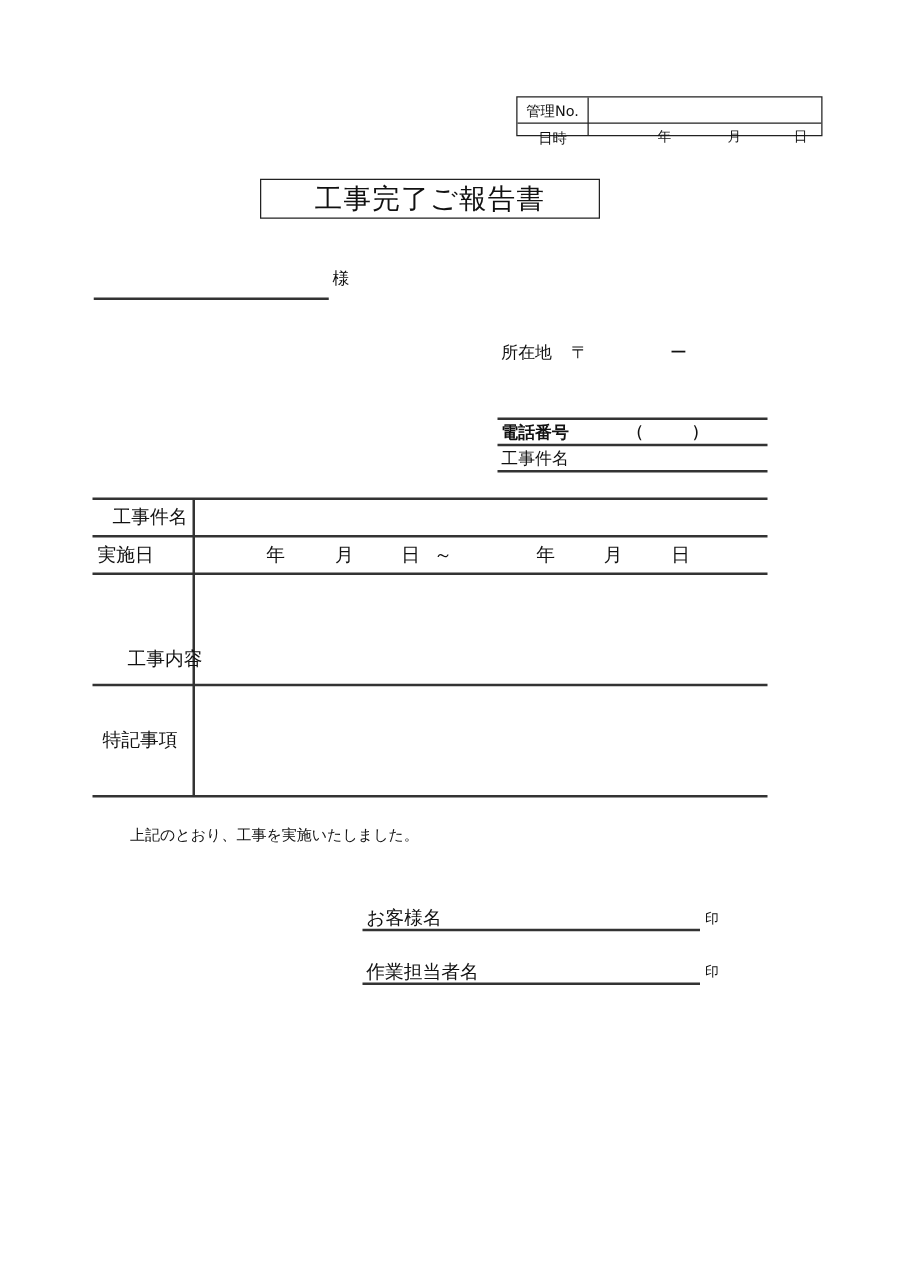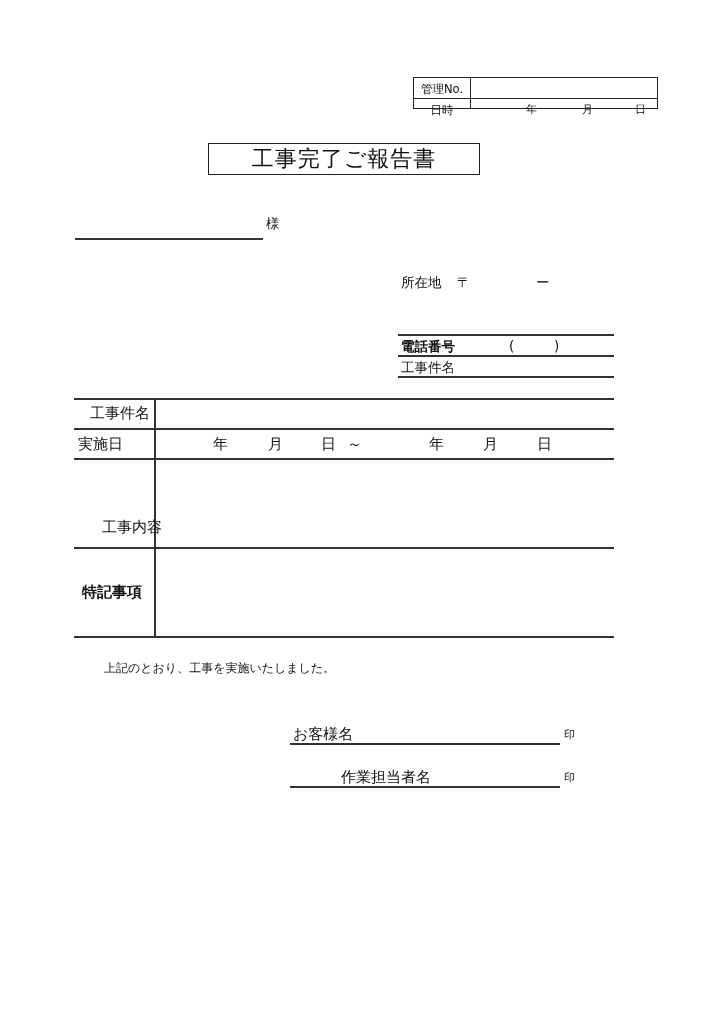--- a/index.html
+++ b/index.html
@@ -78,27 +78,27 @@
     <span class="txt f15" style="left:164px; top:6px;">日</span>
     <span class="txt f15" style="left:190px; top:6px;">～</span>
     <span class="txt f15" style="left:272px; top:6px;">年</span>
     <span class="txt f15" style="left:326px; top:6px;">月</span>
     <span class="txt f15" style="left:380px; top:6px;">日</span>
   </div>
 
   <span class="txt f15" style="left:82px; top:520px;margin-left:20px;">工事内容</span>
   <div class="abs" style="left:157px; top:461px; width:456px; height:86px;"></div>
 
-  <span class="txt f15" style="left:82px; top:585px;font-weight:bold;">特記事項</span>
+  <span class="txt f15" style="left:82px; top:585px;">特記事項</span>
   <div class="abs" style="left:157px; top:550px; width:456px; height:86px;"></div>
 </div>
 
 <span class="txt f16" style="left:104px; top:662px;">上記のとおり、工事を実施いたしました。</span>
 
 <span class="txt f15" style="left:293px; top:727px;">お客様名</span>
 <div class="abs" style="left:370px; top:722px; width:188px; height:20px;"></div>
 <div class="line" style="left:290px; top:743px; width:270px; height:2px;"></div>
 <span class="txt f11" style="left:564px; top:729px;">印</span>
 
-<span class="txt f15" style="left:293px; top:770px;margin-left:48px;">作業担当者名</span>
+<span class="txt f15" style="left:293px; top:770px;">作業担当者名</span>
 <div class="abs" style="left:395px; top:765px; width:163px; height:20px;"></div>
 <div class="line" style="left:290px; top:786px; width:270px; height:2px;"></div>
 <span class="txt f11" style="left:564px; top:772px;">印</span>
 
 </body></html>

